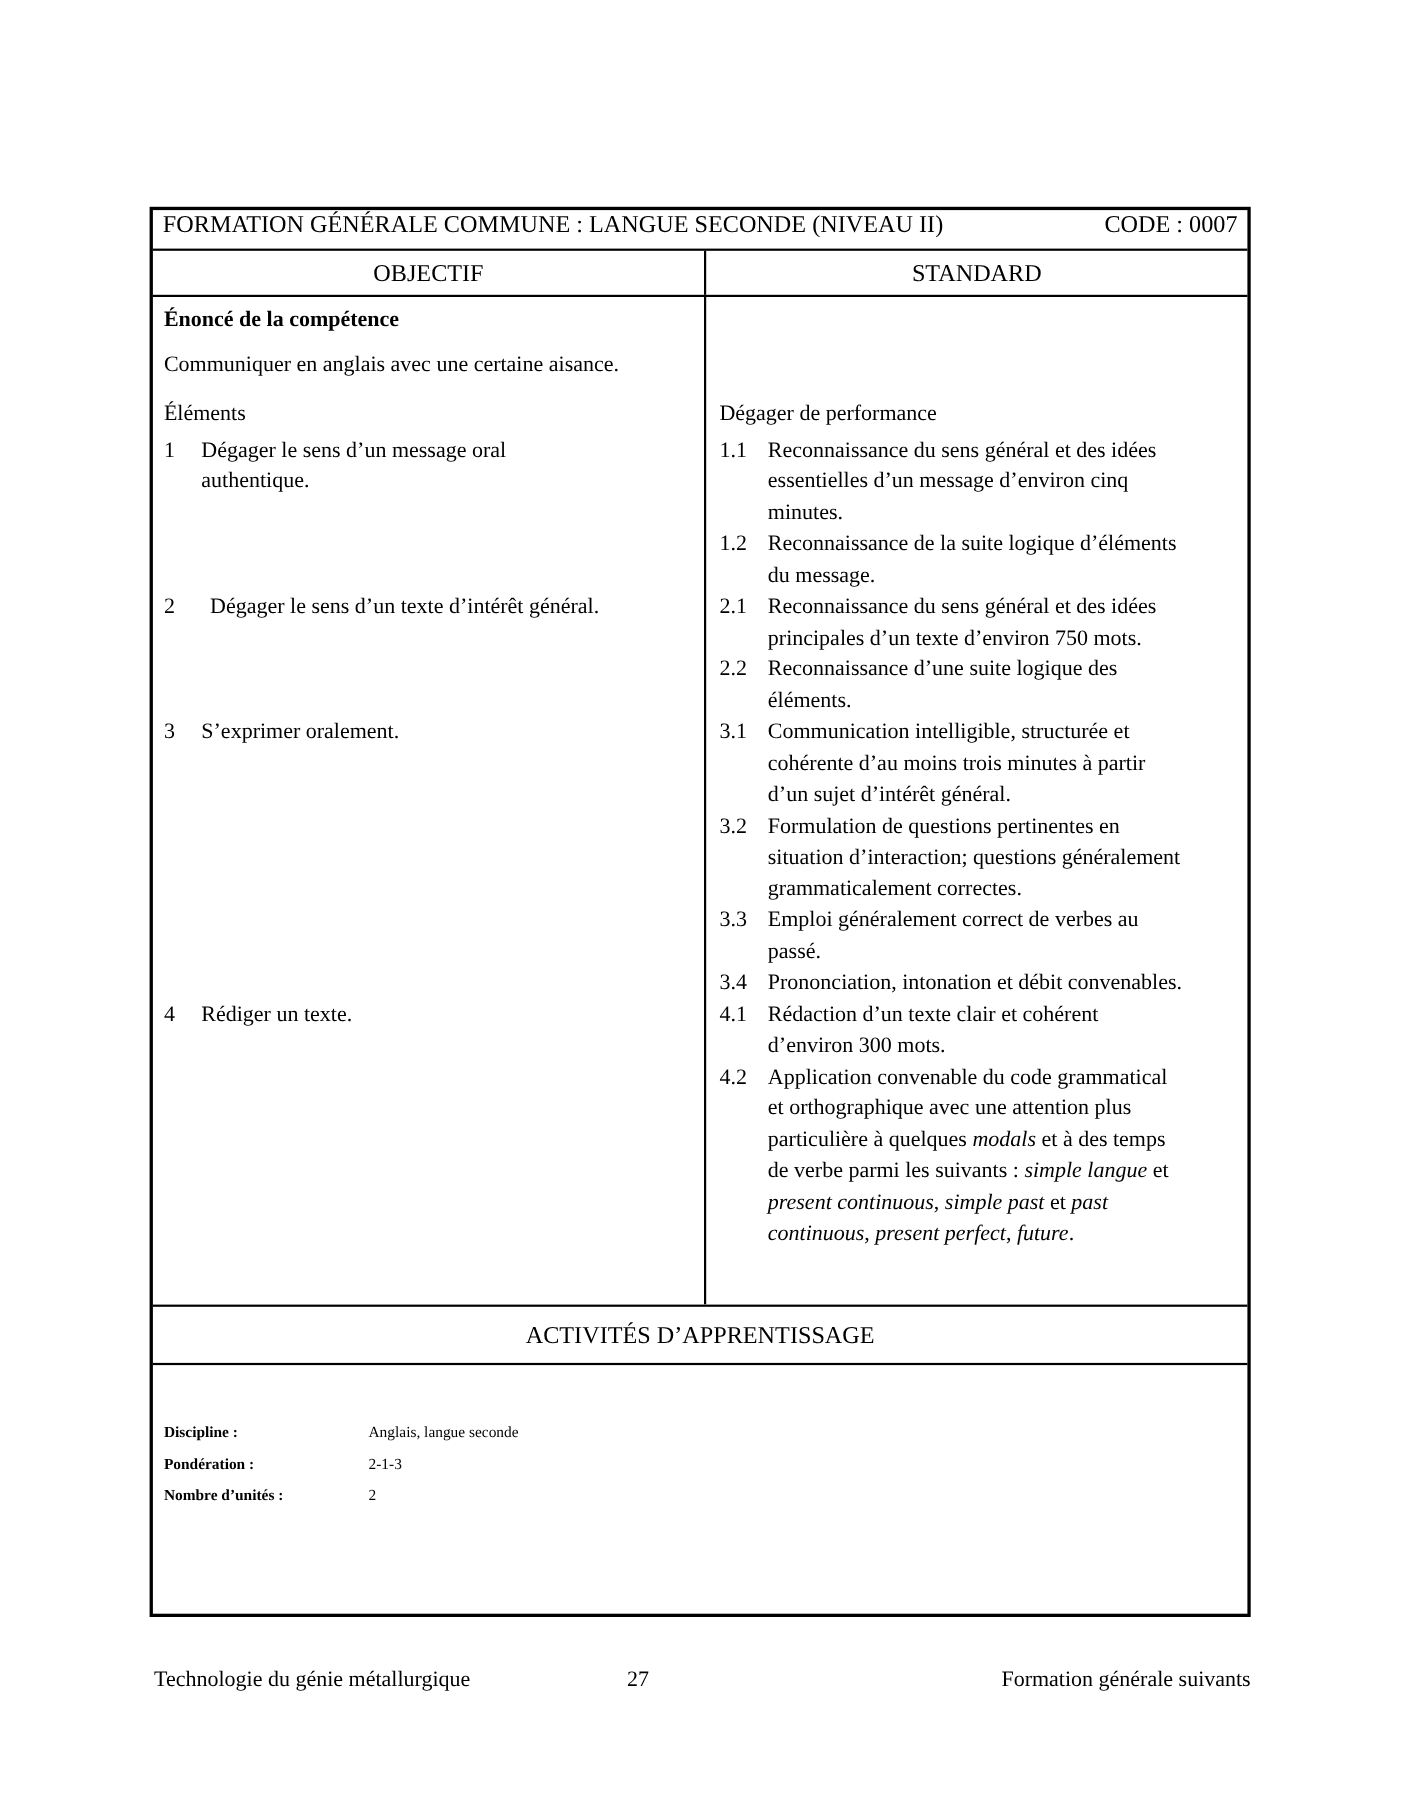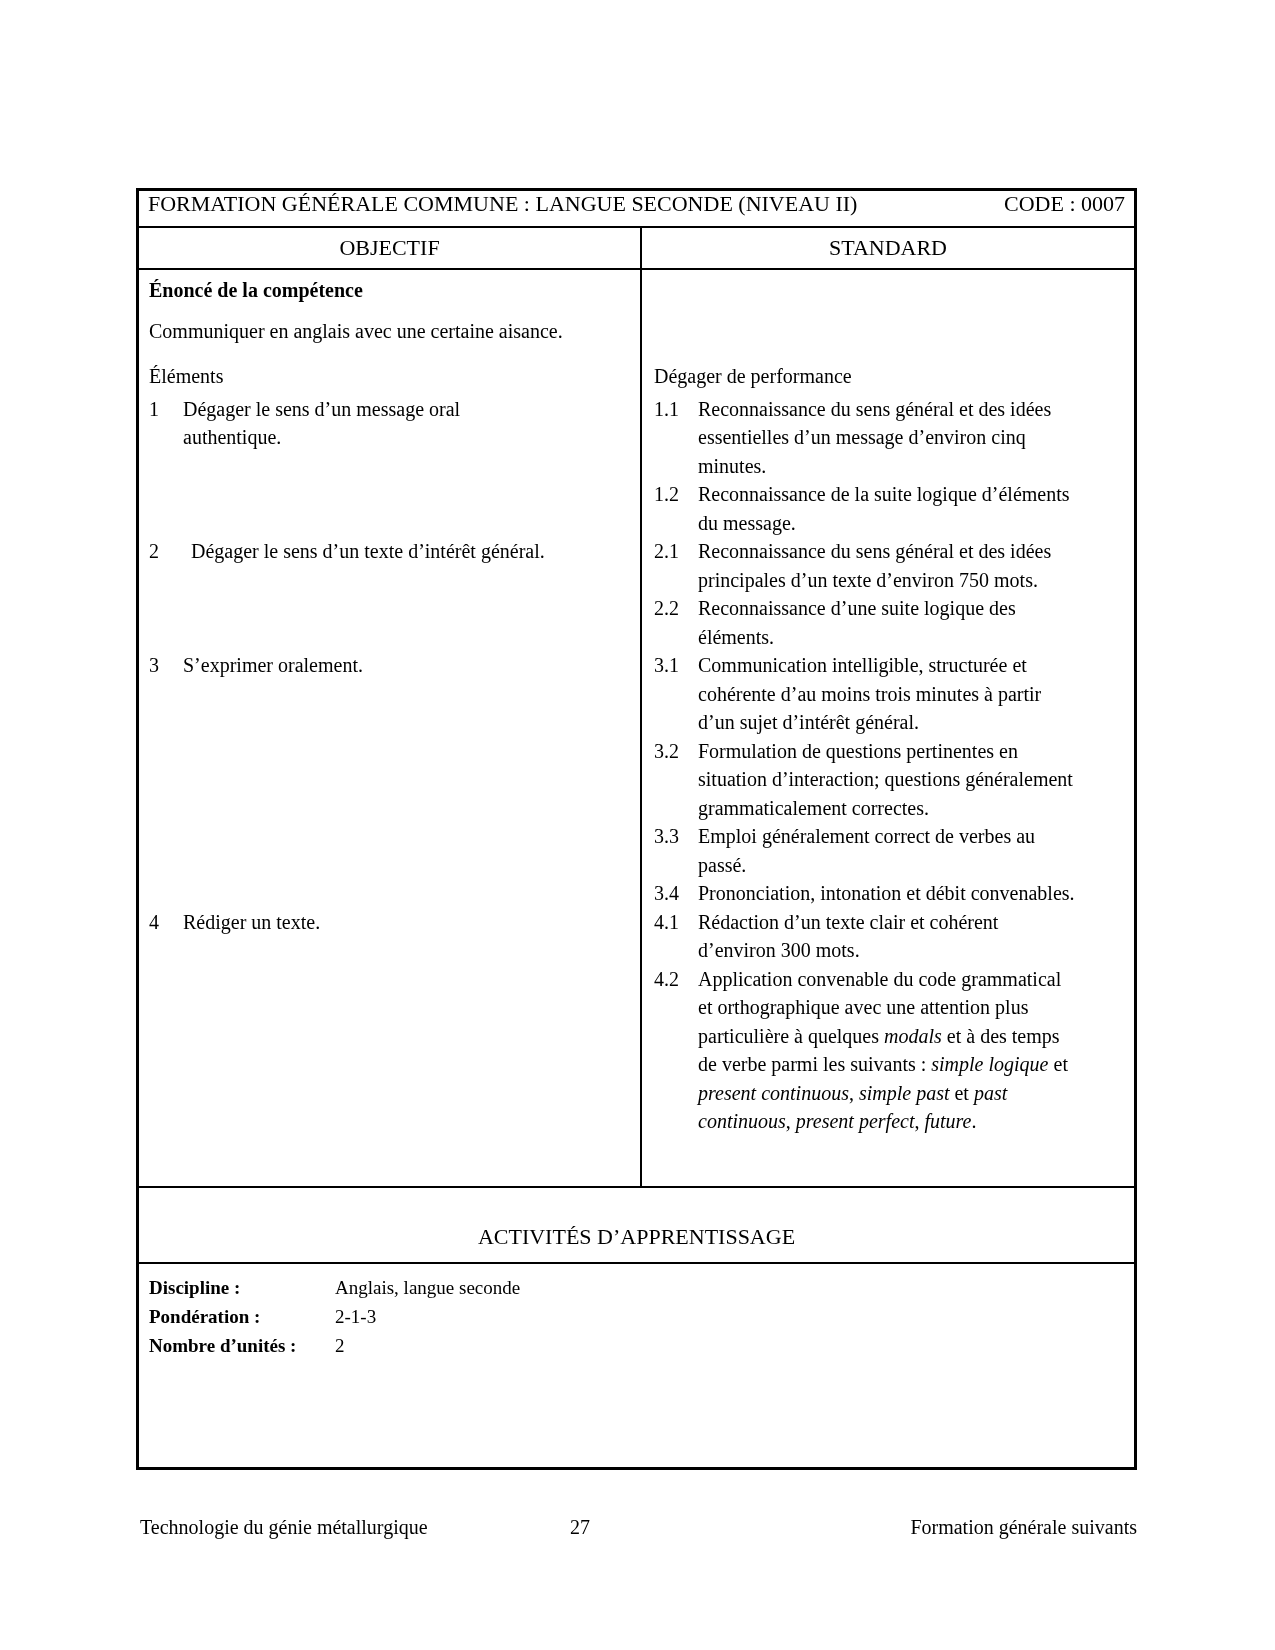--- a/index.html
+++ b/index.html
@@ -23,22 +23,22 @@
   .it{font-style:italic;}
   .enonce-h{font-weight:bold;margin-top:6px;}
   .enonce-t{margin-top:12px;}
   .hdr{padding-top:17px;padding-bottom:4px;}
   .item{display:flex;align-items:flex-start;}
   .item .num{flex:0 0 34px;}
   .crit .num{flex:0 0 44px;}
   .item .txt{flex:1;white-space:pre-line;}
   .indent2 .txt{padding-left:8px;}
   .row-activ{height:51px;flex:0 0 51px;border-bottom:2px solid #000;display:flex;
-             align-items:center;justify-content:center;font-size:22px;margin-top:23px;}
-  .row-info{flex:1;font-size:19px;line-height:29px;padding:9px 10px;}
+             align-items:center;justify-content:center;font-size:22px;}
+  .row-info{flex:1;font-size:14px;line-height:29px;padding:9px 10px;margin-top:38px;}
   .info-row{display:flex;}
   .info-row .lbl{font-weight:bold;width:186px;flex:0 0 186px;}
   .footer{position:absolute;left:136px;top:1516px;width:1001px;height:30px;font-size:20px;}
   .f-left{position:absolute;left:4px;top:0;}
   .f-page{position:absolute;left:414px;top:0;width:60px;text-align:center;}
   .f-right{position:absolute;right:0;top:0;}
 </style>
 </head>
 <body>
 
@@ -148,21 +148,21 @@
           <div class="item crit">
             <span class="num">4.1</span>
             <div class="txt">Rédaction d’un texte clair et cohérent
 d’environ 300 mots.</div>
           </div>
           <div class="item crit">
             <span class="num">4.2</span>
             <div class="txt"><span>Application convenable du code grammatical
 et orthographique avec une attention plus
 particulière à quelques </span><span class="it">modals</span><span> et à des temps
-de verbe parmi les suivants : </span><span class="it">simple logique</span><span> et
+de verbe parmi les suivants : </span><span class="it">simple langue</span><span> et
 </span><span class="it">present continuous</span><span>, </span><span class="it">simple past</span><span> et  </span><span class="it">past
 continuous</span><span>, </span><span class="it">present perfect</span><span>, </span><span class="it">future</span><span>.</span></div>
           </div>
         </div>
 
       </div>
     </div>
 
     <div class="row-activ">
       <span>ACTIVITÉS D’APPRENTISSAGE</span>

